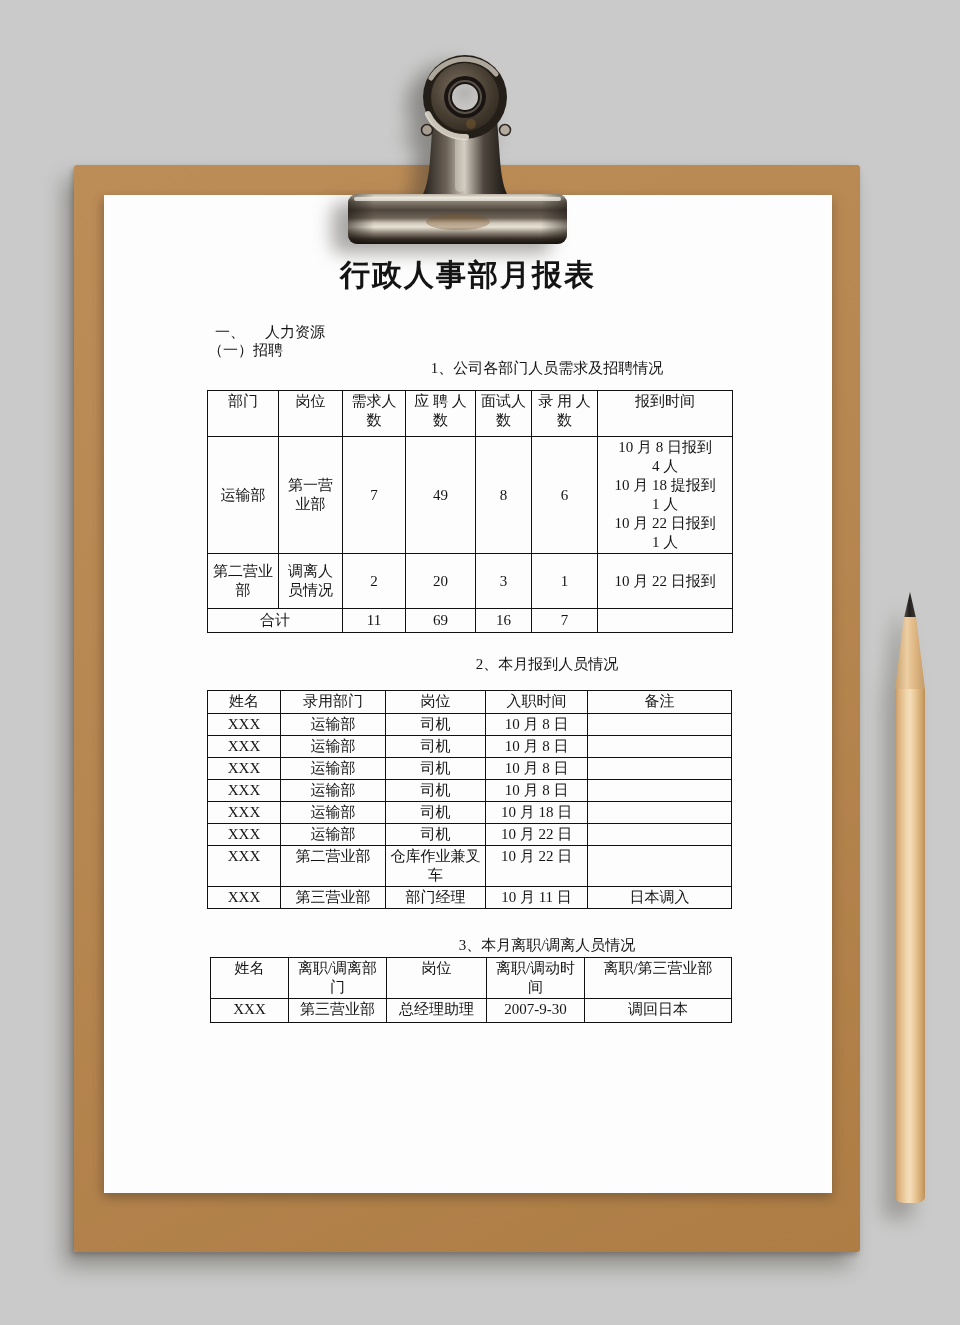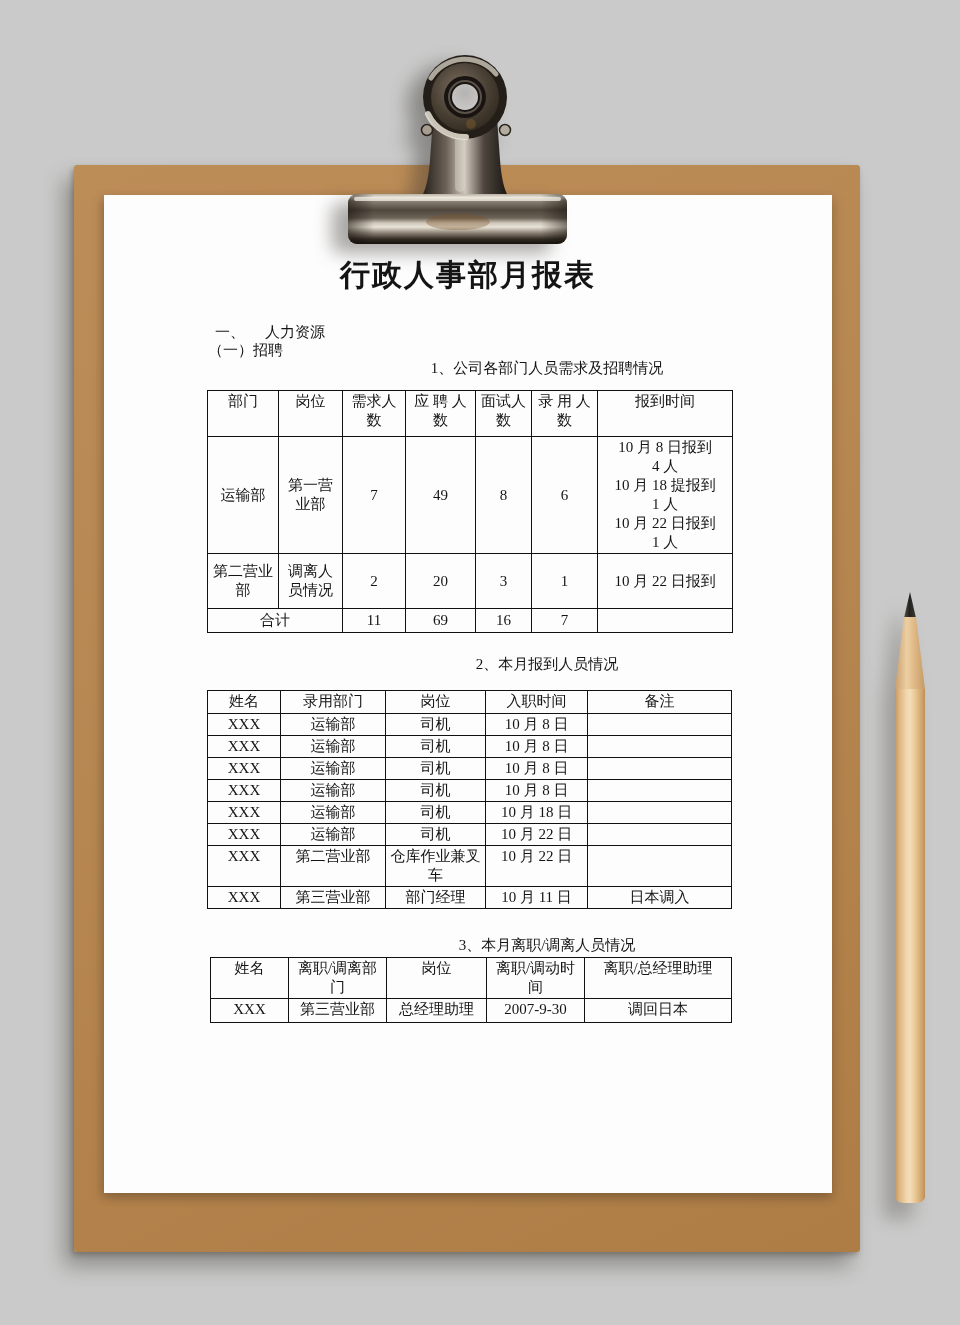--- a/index.html
+++ b/index.html
@@ -230,21 +230,21 @@
           <col style="width:147px">
       </colgroup>
       <tbody>
           <tr class="t3h">
         <th>姓名</th>
         <th>离职/调离部
 门</th>
         <th>岗位</th>
         <th>离职/调动时
 间</th>
-        <th>离职/总经理助理</th>
+        <th>离职/第三营业部</th>
       </tr>
       <tr class="t3r">
         <td>XXX</td>
         <td>第三营业部</td>
         <td>总经理助理</td>
         <td>2007-9-30</td>
         <td>调回日本</td>
       </tr>
     </tbody>
       </table>

